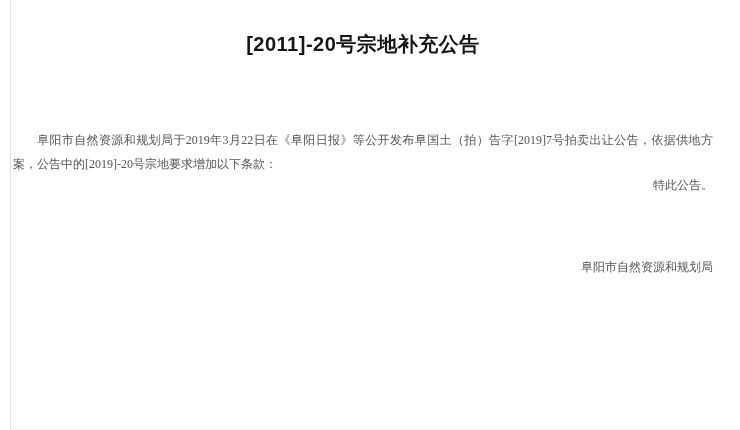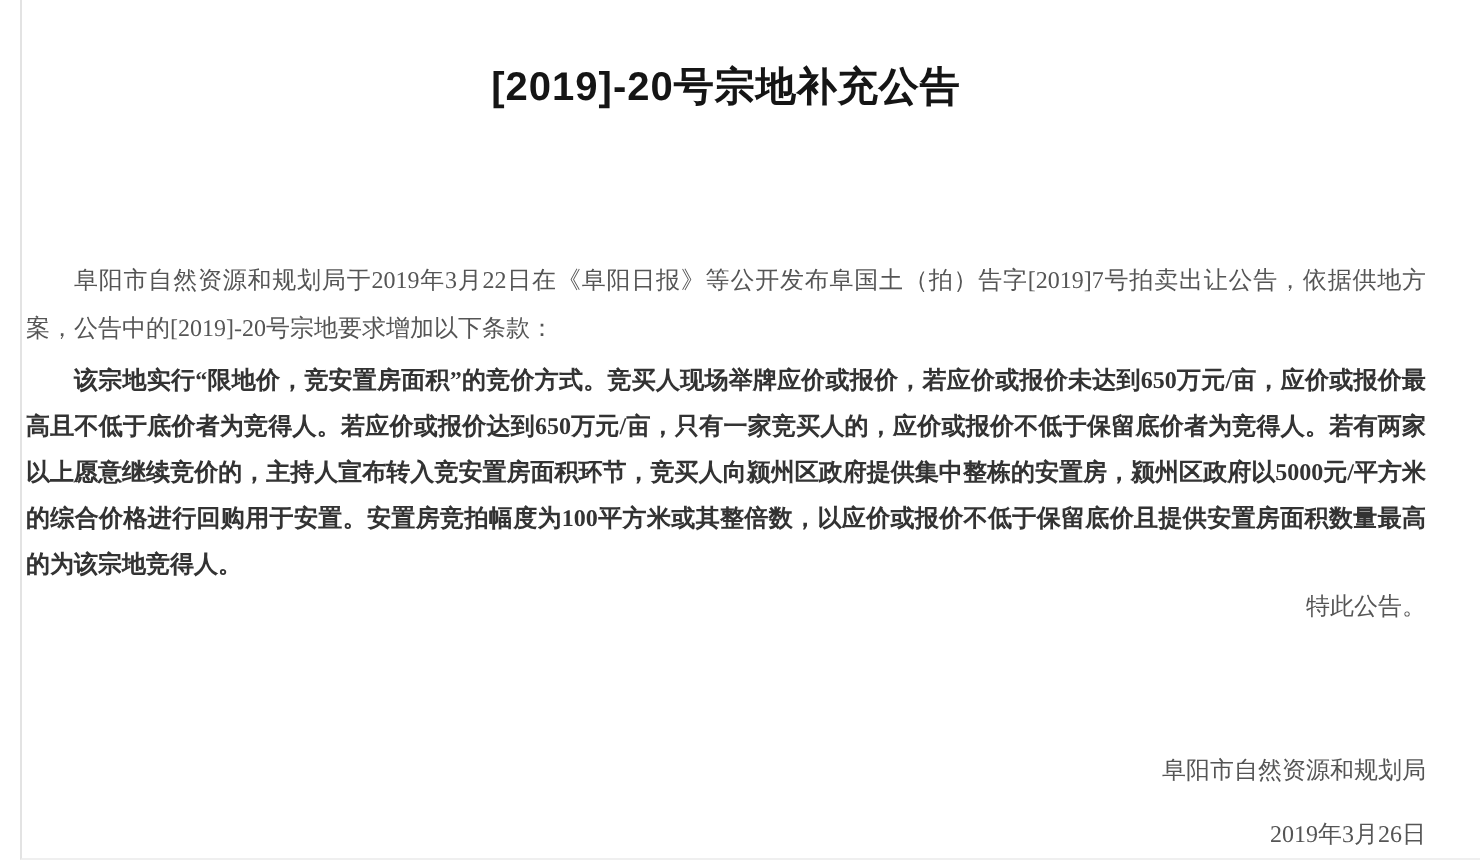--- a/index.html
+++ b/index.html
@@ -73,26 +73,24 @@
   .signature-date {
     margin: 8px 0 0 0;
     line-height: 24px;
   }
 </style>
 </head>
 <body>
 
 <div class="page">
 
-  <h1 class="doc-title">[2019]-20号宗地补充公告</h1>
+  <h1 class="doc-title">[2011]-20号宗地补充公告</h1>
 
   <p class="para para-intro">阜阳市自然资源和规划局于2019年3月22日在《阜阳日报》等公开发布阜国土（拍）告字[2019]7号拍卖出让公告，依据供地方案，公告中的[2019]-20号宗地要求增加以下条款：</p>
 
-  <p class="para para-terms">该宗地实行“限地价，竞安置房面积”的竞价方式。竞买人现场举牌应价或报价，若应价或报价未达到650万元/亩，应价或报价最高且不低于底价者为竞得人。若应价或报价达到650万元/亩，只有一家竞买人的，应价或报价不低于保留底价者为竞得人。若有两家以上愿意继续竞价的，主持人宣布转入竞安置房面积环节，竞买人向颍州区政府提供集中整栋的安置房，颍州区政府以5000元/平方米的综合价格进行回购用于安置。安置房竞拍幅度为100平方米或其整倍数，以应价或报价不低于保留底价且提供安置房面积数量最高的为该宗地竞得人。</p>
 
   <p class="para para-closing">特此公告。</p>
 
   <div class="signature-block">
     <p class="signature-issuer">阜阳市自然资源和规划局</p>
-    <p class="signature-date">2019年3月26日</p>
   </div>
 
 </div>
 
 </body></html>

